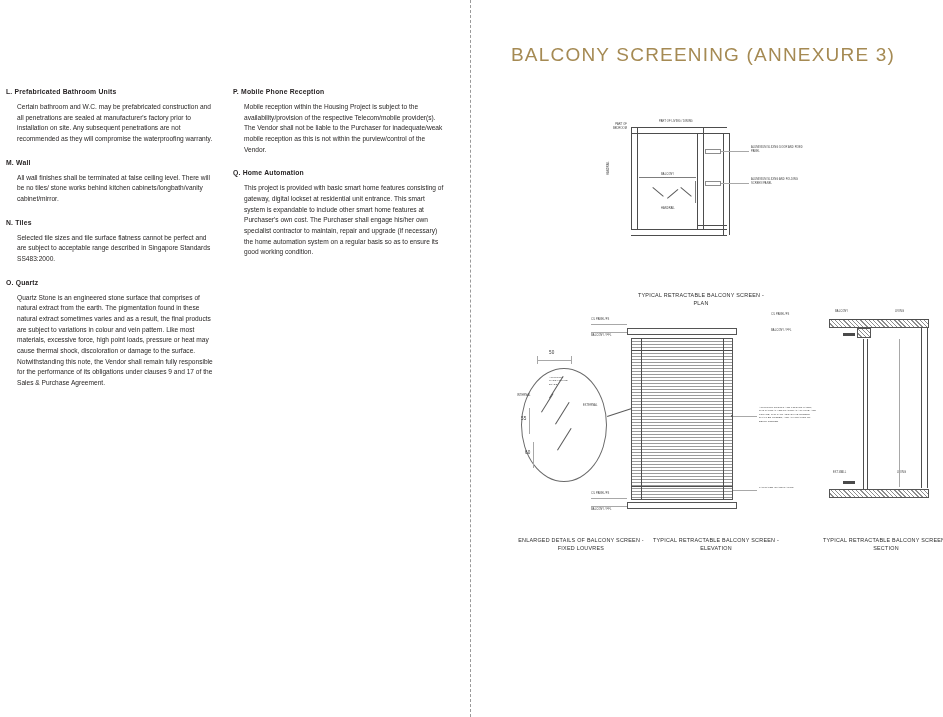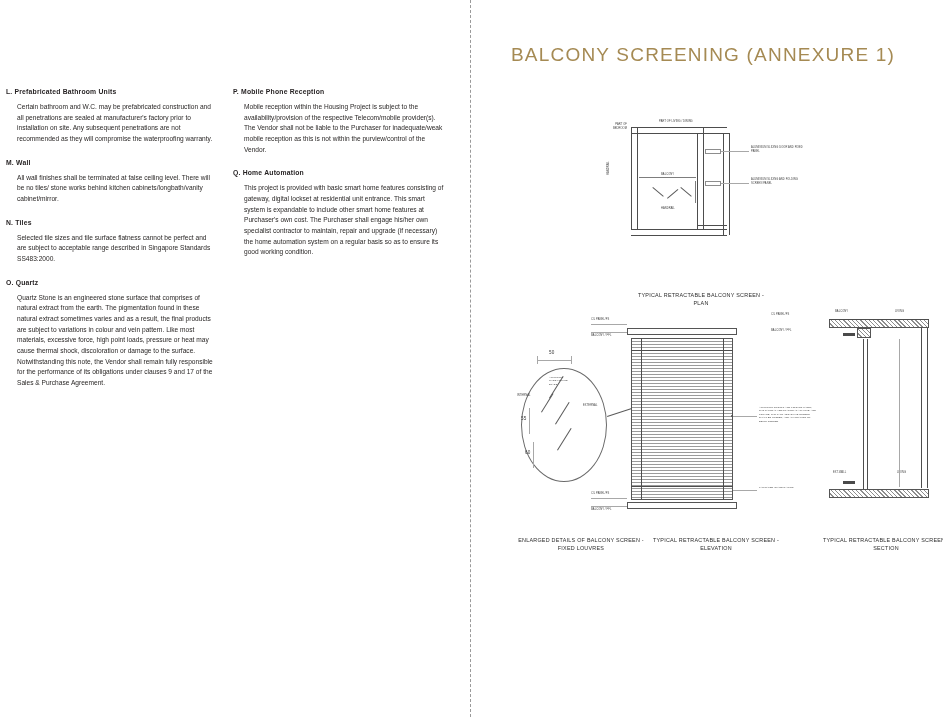--- a/index.html
+++ b/index.html
@@ -181,21 +181,21 @@
       <div class="sec-body">This project is provided with basic smart home features consisting of gateway, digital lockset at residential unit entrance. This smart system is expandable to include other smart home features at Purchaser's own cost. The Purchaser shall engage his/her own specialist contractor to maintain, repair and upgrade (if necessary) the home automation system on a regular basis so as to ensure its good working condition.</div>
     </div>
   </div>
 
 </div>
 
 <div class="spine"></div>
 
 <div class="page-right">
 
-  <div class="sheet-title">BALCONY SCREENING (ANNEXURE 1)</div>
+  <div class="sheet-title">BALCONY SCREENING (ANNEXURE 3)</div>
 
   <div class="drawing" style="left:130px; top:115px; width:220px; height:170px;">
 
     <div class="ln vln" style="left:30px; top:12px; width:1px; height:102px;"></div>
     <div class="ln vln" style="left:36px; top:12px; width:1px; height:102px;"></div>
     <div class="ln hln" style="left:30px; top:12px; width:96px; height:1px;"></div>
     <div class="ln hln" style="left:30px; top:18px; width:96px; height:1px;"></div>
 
     <div class="ln vln" style="left:96px; top:18px; width:1px; height:96px;"></div>
     <div class="ln vln" style="left:102px; top:12px; width:1px; height:102px;"></div>

